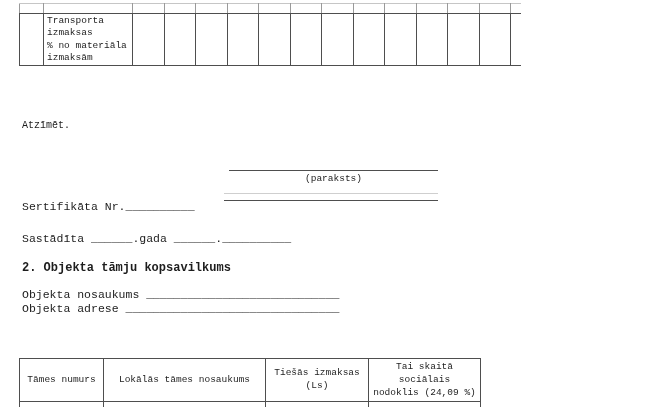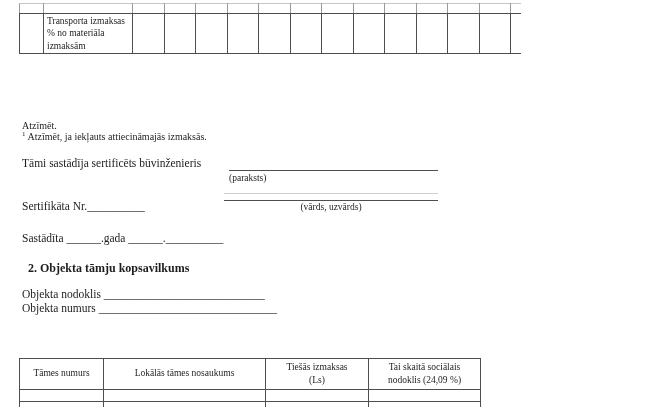--- a/index.html
+++ b/index.html
@@ -1,18 +1,18 @@
 <!DOCTYPE html>
 <html><head>
 <meta charset="utf-8">
 <style>
   html,body{margin:0;padding:0;background:#ffffff;}
   .page{
     position:relative;width:521px;height:407px;background:#ffffff;overflow:hidden;
-    font-family:Liberation Serif, serif;color:#1d1d1d;
+    font-family:Liberation Mono, monospace;color:#1d1d1d;
   }
   
   .grid{position:absolute;border-collapse:collapse;table-layout:fixed;}
   .c-num{width:24px;} .c-lbl{width:89px;}
 
   
   .partial{left:19px;top:3px;width:618px;}
   .partial td{border-top:1px solid #c6c6c6;border-right:1px solid #9a9a9a;height:9px;padding:0;}
   .partial td:first-child{border-left:1px solid #9a9a9a;}
 
@@ -32,30 +32,30 @@
   .preline{white-space:pre-line;}
 
   
   .t{position:absolute;font-size:11.5px;line-height:1.2;white-space:nowrap;}
   #piezime{left:22px;top:120px;font-size:10px;}
   #footnote{left:22px;top:131px;font-size:10px;}
   #footnote sup{font-size:7px;line-height:0;}
   #compiler{left:22px;top:157px;}
   #certificate{left:22px;top:200px;}
   #date{left:22px;top:232px;}
-  #heading2{left:28px;top:261px;font-size:12px;font-weight:bold;}
+  #heading2{left:22px;top:261px;font-size:12px;font-weight:bold;}
   #objname{left:22px;top:288px;}
   #objaddr{left:22px;top:302px;}
 
   
   .hr{position:absolute;height:0;}
   .hr.dark{border-top:1px solid #4e4e4e;}
   .hr.faint{border-top:1px solid #cfcfcf;}
   #sig-line{left:229px;top:170px;width:209px;}
-  #sig-caption{left:229px;top:173px;width:209px;text-align:left;font-size:9.5px;}
+  #sig-caption{left:229px;top:173px;width:209px;text-align:center;font-size:9.5px;}
   #name-line-faint{left:224px;top:193px;width:214px;}
   #name-line{left:224px;top:200px;width:214px;}
   #name-caption{left:224px;top:202px;width:214px;text-align:center;font-size:9.5px;}
   .cap{position:absolute;}
 </style>
 </head>
 <body>
 
 <div class="page">
 
@@ -115,36 +115,33 @@
           <td></td>
           <td></td>
           <td></td>
           <td></td>
           <td></td>
         </tr>
     </tbody>
   </table>
 
   <div class="t" id="piezime">Atzīmēt.</div>
-  <div class="t" id="footnote"><sup>1</sup> <span>Atzīmēt, ja iekļauts attiecināmajās izmaksās.</span></div>
 
-  <div class="t" id="compiler">Tāmi sastādīja sertificēts būvinženieris</div>
   <div class="hr dark" id="sig-line"></div>
   <div class="cap" id="sig-caption">(paraksts)</div>
 
   <div class="hr faint" id="name-line-faint"></div>
   <div class="hr dark" id="name-line"></div>
-  <div class="cap" id="name-caption">(vārds, uzvārds)</div>
 
   <div class="t" id="date">Sastādīta ______.gada ______.__________</div>
   <div class="t" id="certificate">Sertifikāta Nr.__________</div>
 
   <div class="t" id="heading2">2. Objekta tāmju kopsavilkums</div>
-  <div class="t" id="objname">Objekta nodoklis ____________________________</div>
-  <div class="t" id="objaddr">Objekta numurs _______________________________</div>
+  <div class="t" id="objname">Objekta nosaukums ____________________________</div>
+  <div class="t" id="objaddr">Objekta adrese _______________________________</div>
 
   <table class="grid summary">
     <colgroup>
         <col class="s1">
         <col class="s2">
         <col class="s3">
         <col class="s4">
       </colgroup>
     <tbody>
       <tr class="head">

